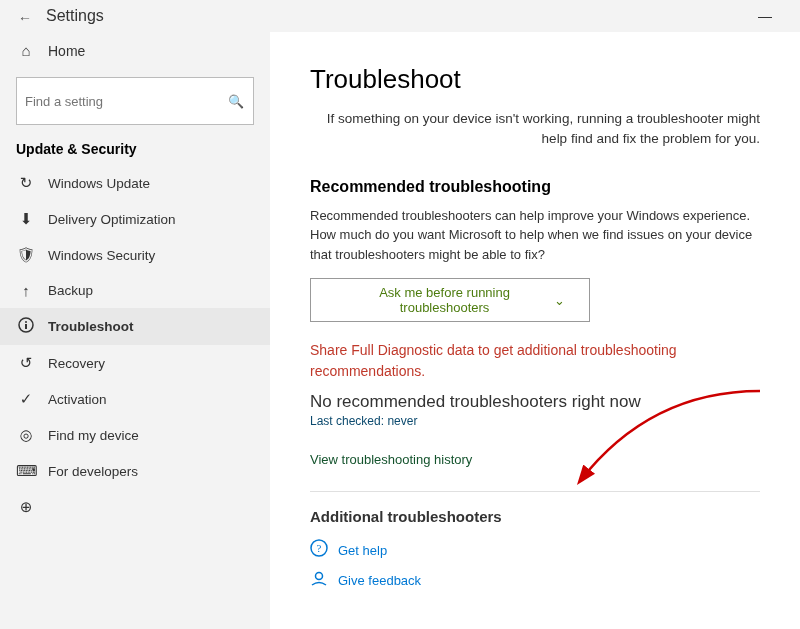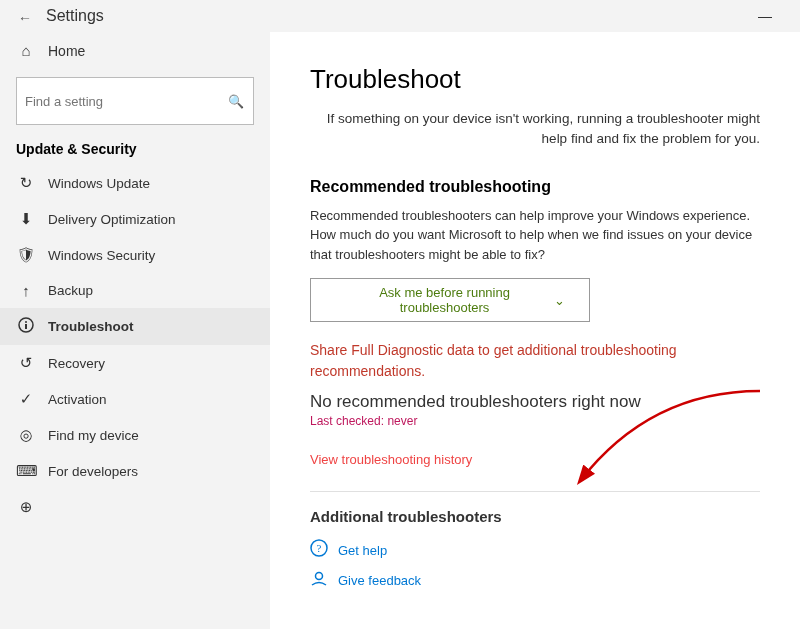--- a/index.html
+++ b/index.html
@@ -100,24 +100,24 @@
       cursor: pointer;
       margin-bottom: 18px;
     }
 
     .link-red {
       color: #c0392b; font-size: 14px; text-decoration: none; cursor: pointer; display: inline;
       line-height: 1.5;
     }
 
     .status-text { font-size: 17px; color: #333; margin-top: 10px; }
-    .last-checked { font-size: 12px; color: #be185d; margin-top: 2px; margin-bottom: 24px; }
+    .last-checked { font-size: 12px; color: #0c4a6e; margin-top: 2px; margin-bottom: 24px; }
 
     .link-blue {
-      color: #ef4444; font-size: 13px; text-decoration: none; cursor: pointer; display: block; margin-bottom: 24px;
+      color: #14532d; font-size: 13px; text-decoration: none; cursor: pointer; display: block; margin-bottom: 24px;
     }
 
     .section-divider { border: none; border-top: 1px solid #e0e0e0; margin: 4px 0 16px 0; }
 
     .additional-title { font-size: 15px; font-weight: 600; color: #333; margin-bottom: 14px; }
 
     .help-item {
       display: flex; align-items: center; gap: 10px;
       font-size: 13px; color: #0078d4; cursor: pointer;
       margin-bottom: 8px;

